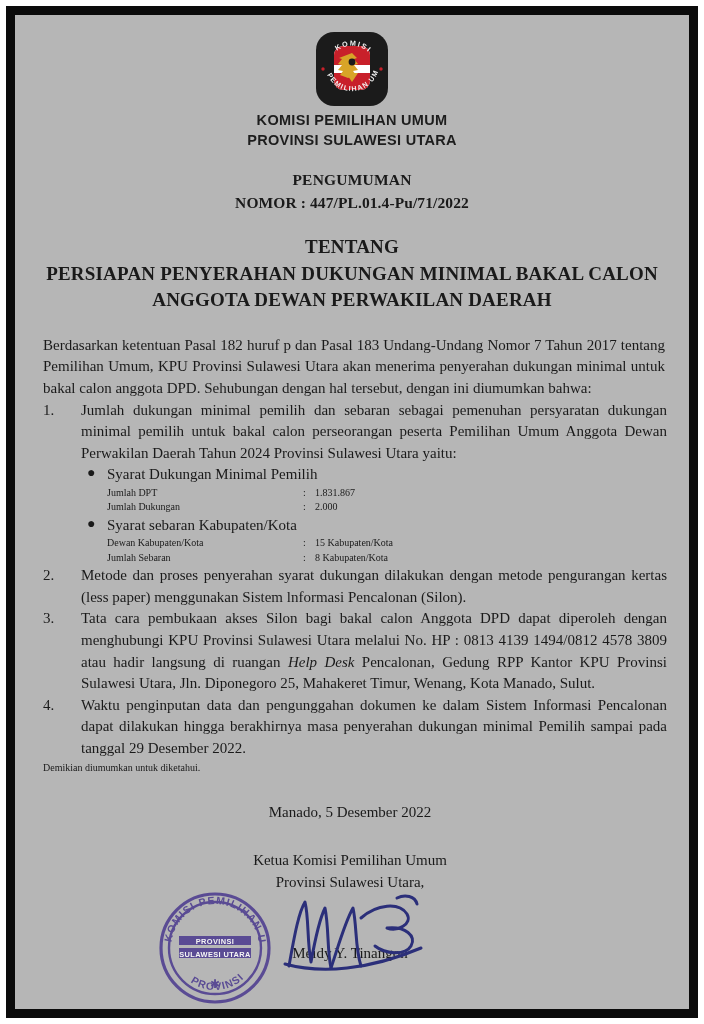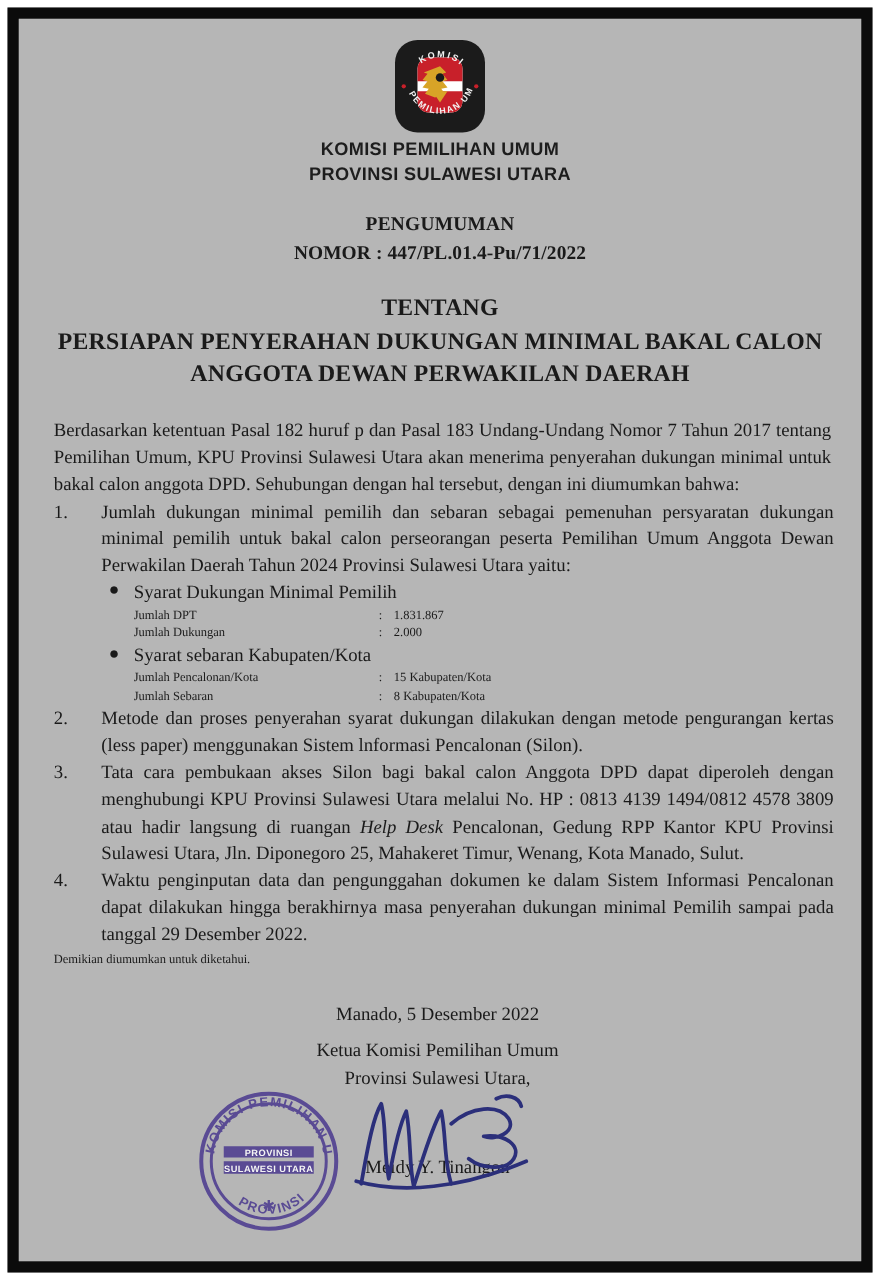--- a/index.html
+++ b/index.html
@@ -174,21 +174,21 @@
     padding-right: 4px;
   }
 
   .sign-inner {
     display: inline-block;
     position: relative;
     text-align: center;
     min-width: 250px;
   }
 
-  .sign-place { margin-bottom: 8px; }
+  .sign-place { margin-bottom: 27px; }
 
   .sign-title { line-height: 1.45; }
 
   .sign-name-row {
     position: relative;
     margin-top: 48px;
     font-size: 15px;
   }
 
   .sign-name { position: relative; z-index: 3; }
@@ -300,21 +300,21 @@
 
             <ul class="bullet-group">
               <li class="bullet-item">
                 <span class="dot">●</span>
                 <span>Syarat sebaran Kabupaten/Kota</span>
               </li>
             </ul>
             <table class="kv-table">
               <tbody>
                 <tr>
-                  <td class="kv-label">Jumlah Pencalonan/Kota</td>
+                  <td class="kv-label">Dewan Kabupaten/Kota</td>
                   <td class="kv-colon">:</td>
                   <td class="kv-value">15 Kabupaten/Kota</td>
                 </tr>
                 <tr>
                   <td class="kv-label">Jumlah Sebaran</td>
                   <td class="kv-colon">:</td>
                   <td class="kv-value">8 Kabupaten/Kota</td>
                 </tr>
               </tbody>
             </table>

